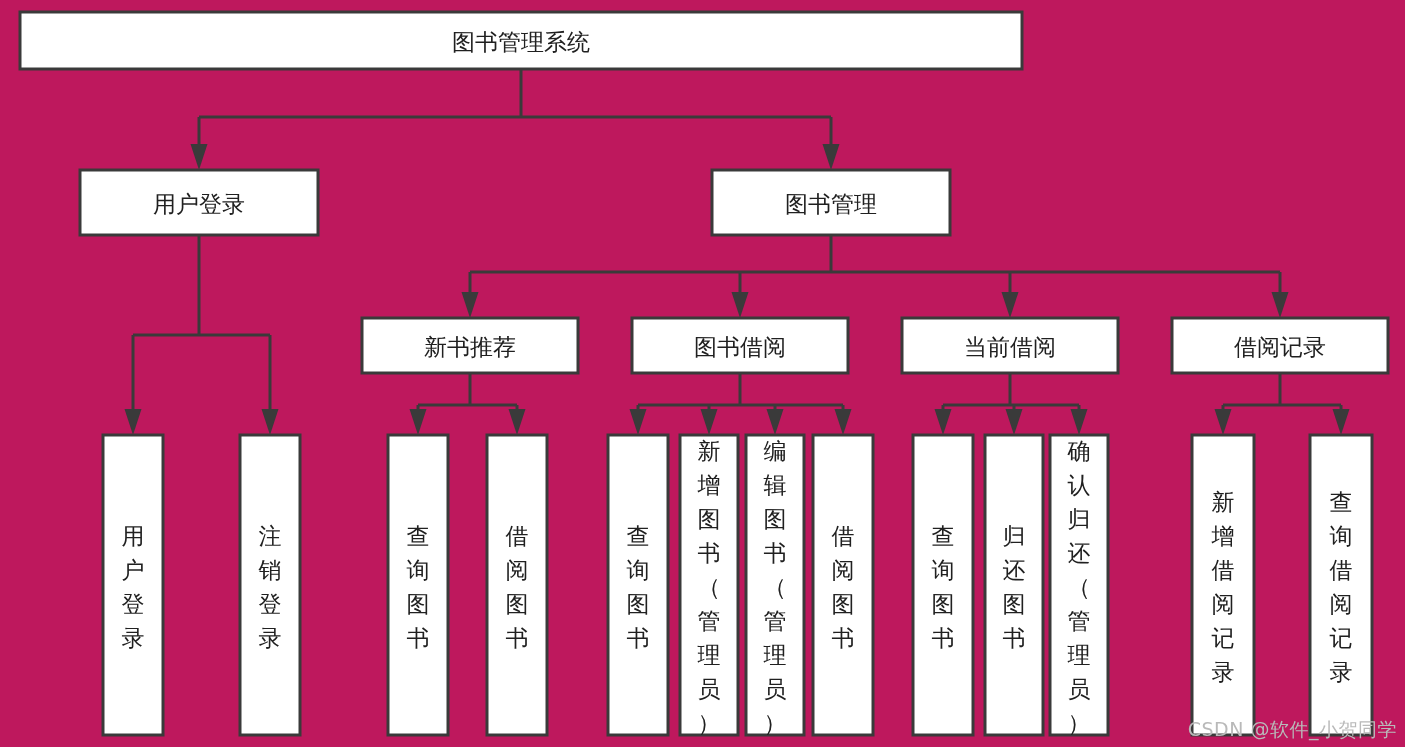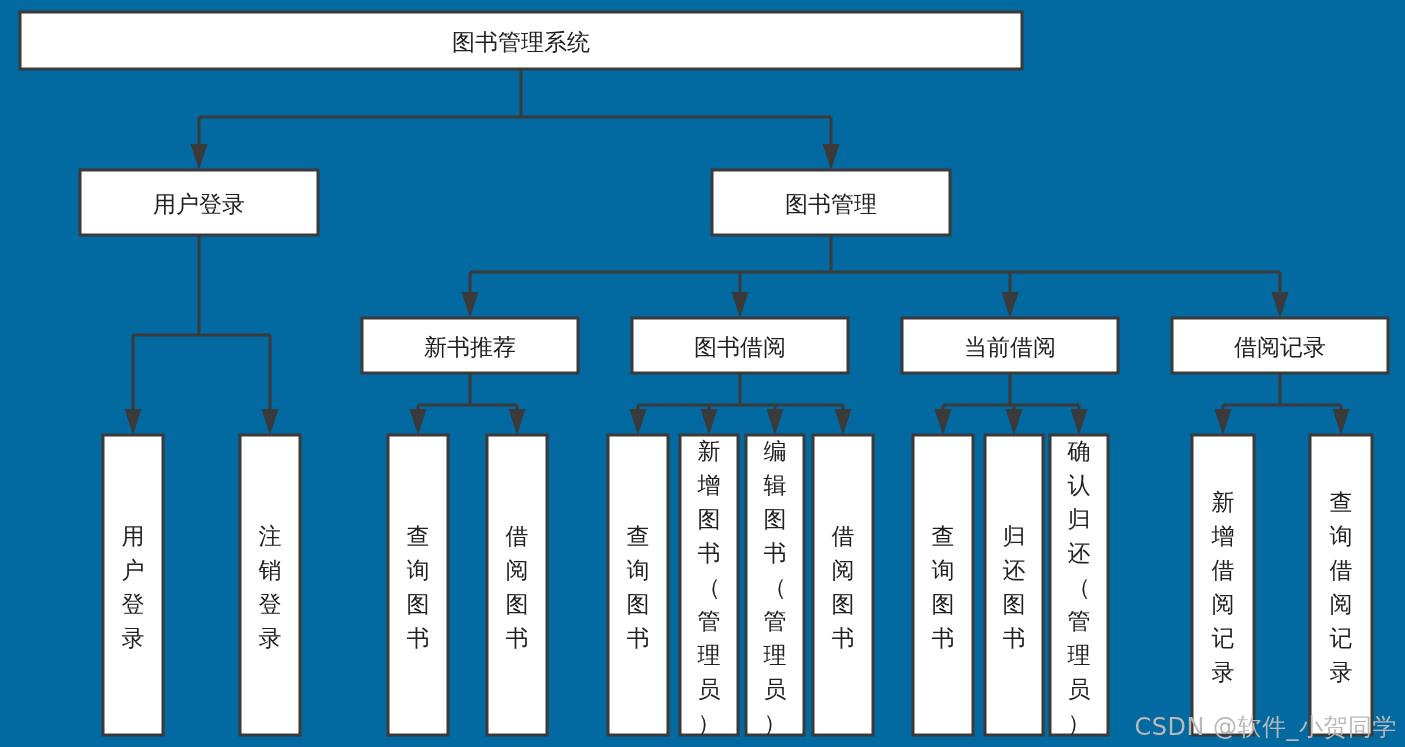--- a/index.html
+++ b/index.html
@@ -11,21 +11,21 @@
   body {
     width: 1405px;
     height: 747px;
     overflow: hidden;
     font-family: "DejaVu Sans", "Liberation Sans", sans-serif;
   }
   #diagram-root {
     position: relative;
     width: 1405px;
     height: 747px;
-    background: #0369a1;
+    background: #be185d;
   }
   svg#diagram-svg {
     position: absolute;
     top: 0;
     left: 0;
     width: 1405px;
     height: 747px;
     display: block;
   }
   .node-box {
@@ -54,21 +54,21 @@
     font-family: "DejaVu Sans", "Liberation Sans", sans-serif;
     font-size: 23px;
     fill: #202020;
     text-anchor: middle;
   }
   .watermark {
     position: absolute;
     right: 8px;
     bottom: 4px;
     font-family: "DejaVu Sans", "Liberation Sans", sans-serif;
-    font-size: 24px;
+    font-size: 19px;
     color: #b9b9b9;
     letter-spacing: 0.5px;
     white-space: nowrap;
     user-select: none;
   }
 </style>
 </head>
 <body>
 
 <div id="diagram-root">

